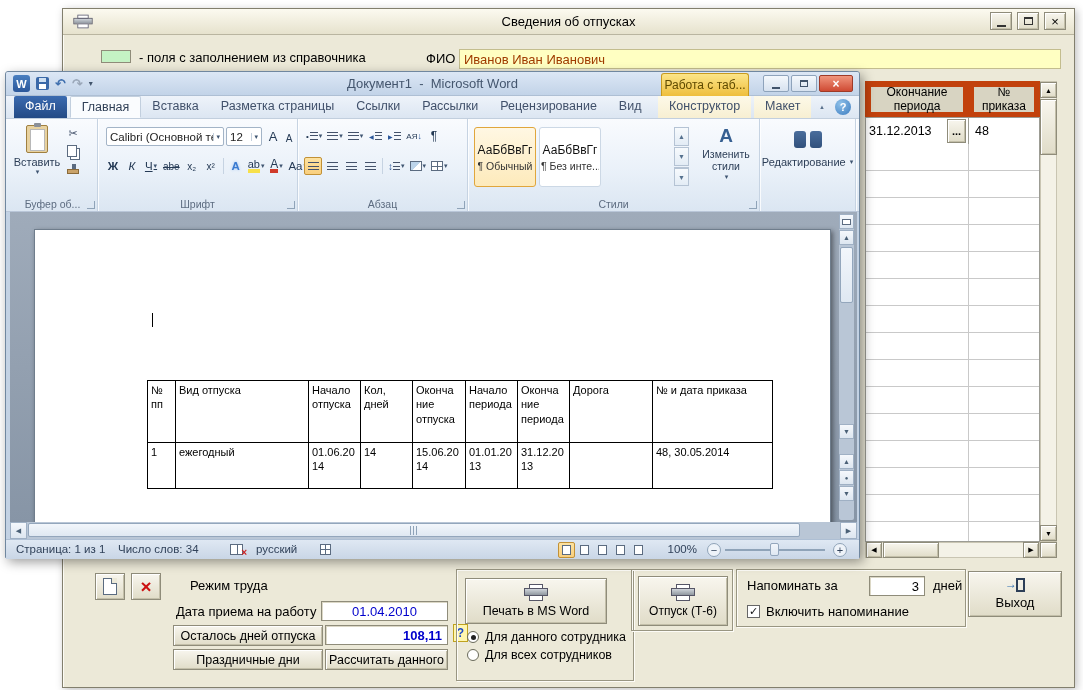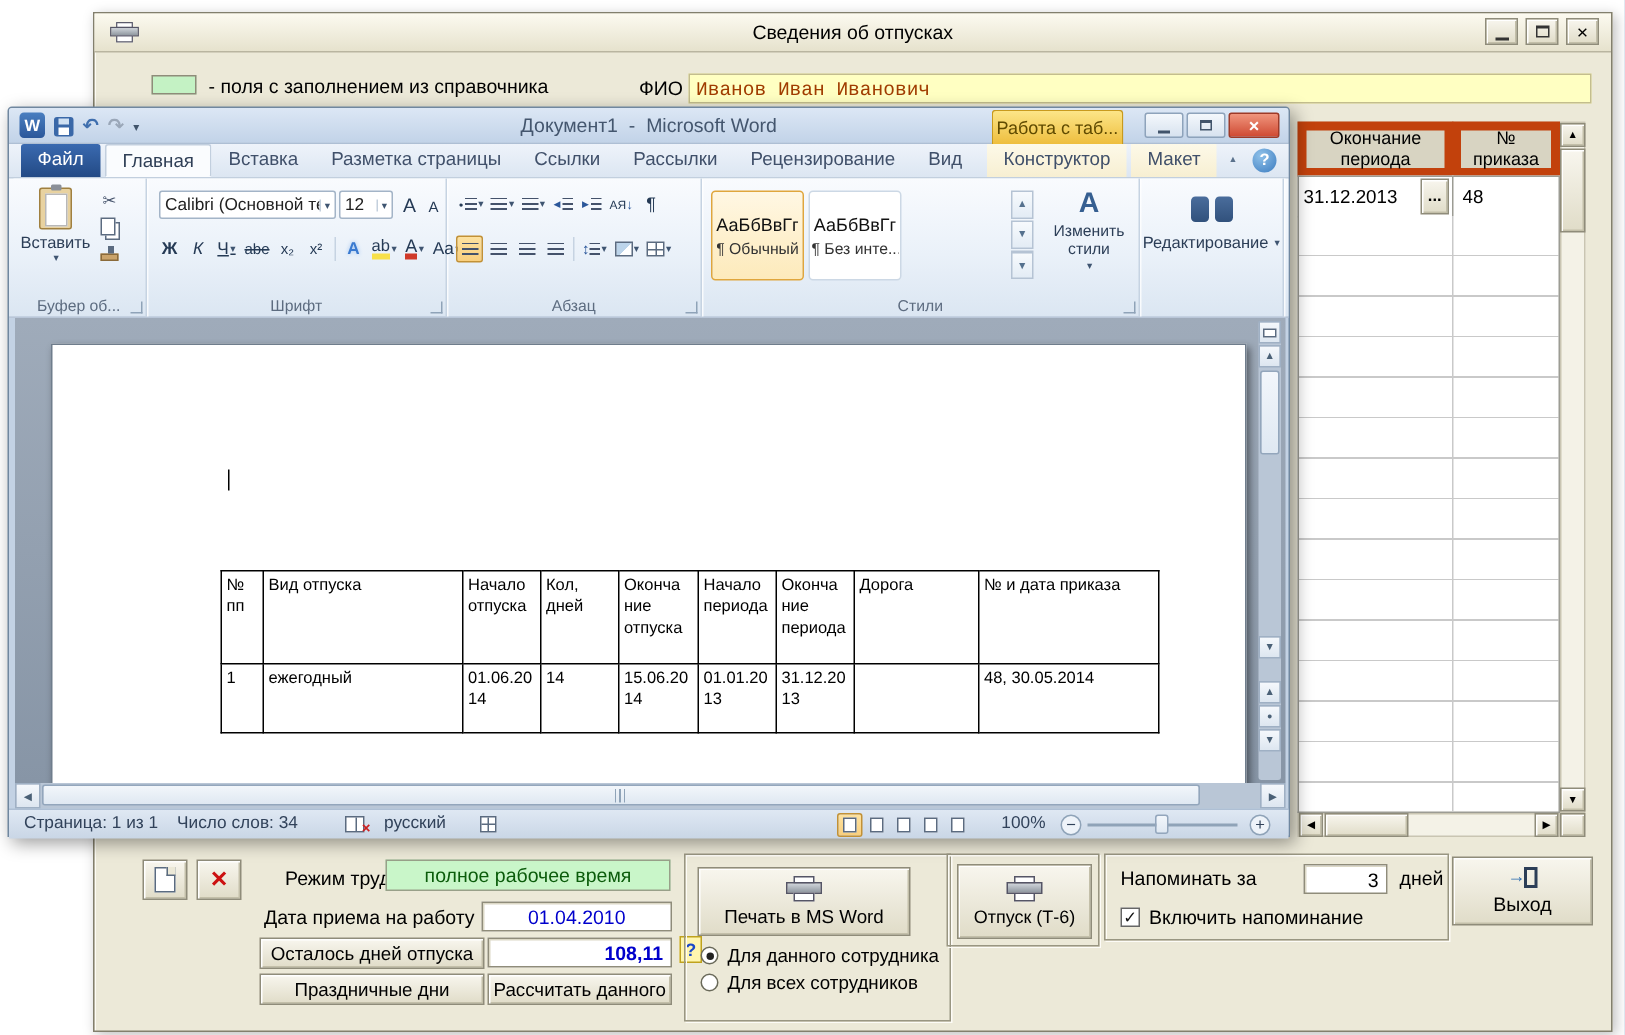--- a/index.html
+++ b/index.html
@@ -115,21 +115,21 @@
       <div class="b3 fc" style="width:22px;height:18px;font-size:13px">
           <span>×</span>
         </div>
     </div>
   </div>
 
   <span class="abs" style="left:38px;top:41px;width:30px;height:13px;background:#c4f2c4;border:1px solid #8f8c7a"></span>
   <span class="abs" style="left:76px;top:41px">- поля с заполнением из справочника</span>
 
   <span class="abs" style="left:363px;top:42px">ФИО</span>
-  <input class="abs" readonly="" style="left: 396px; top: 40px; width: 602px; height: 20px; background: rgb(255, 255, 194); border: 1px solid rgb(195, 189, 142); color: rgb(160, 60, 0); padding: 0px 4px; font-size: 13px; font-family: Liberation Mono, monospace;" value="Иванов Иван Иванович">
+  <input class="abs" readonly="" style="left: 396px; top: 40px; width: 602px; height: 20px; background: rgb(255, 255, 194); border: 1px solid rgb(195, 189, 142); color: rgb(160, 60, 0); padding: 0px 4px; font-size: 13px; font-family: Liberation Sans, sans-serif;" value="Иванов Иван Иванович">
 
   <div class="abs gh" style="left:802px;top:72px;width:104px;height:37px;padding:0 6px">Окончание периода</div>
   <div class="abs gh" style="left:905px;top:72px;width:72px;height:37px">№ приказа</div>
 
   <div class="abs cellw" style="left:802px;top:108px;width:104px;height:28px;padding-left:3px">
       <span>31.12.2013</span>
     </div>
   <div class="abs b3 fc" style="left:884px;top:110px;width:19px;height:24px;font-size:11px;font-weight:bold">
       <span>...</span>
     </div>
@@ -163,21 +163,20 @@
   <div class="abs b3" style="left:977px;top:533px;width:17px;height:16px"></div>
 
   <div class="abs b3 fc" style="left:32px;top:564px;width:30px;height:27px">
       <span class="pageic"></span>
     </div>
   <div class="abs b3 fc" style="left:68px;top:564px;width:30px;height:27px;color:#cc1111;font-size:19px;font-weight:bold">
       <span>×</span>
     </div>
 
   <span class="abs" style="left:127px;top:569px">Режим труда</span>
-  <input class="abs" readonly="" style="left: 194px; top: 564px; width: 190px; height: 21px; background: rgb(201, 246, 201); border: 1px solid rgb(152, 160, 137); text-align: center; color: rgb(11, 92, 11); font-size: 13px; font-family: inherit;" value="полное рабочее время">
 
   <span class="abs" style="left:113px;top:595px">Дата приема на работу</span>
   <input class="abs fldw" readonly="" style="left: 258px; top: 592px; width: 127px; height: 20px; text-align: center; color: rgb(0, 0, 204); font-family: inherit;" value="01.04.2010">
 
   <div class="abs b3 fc" style="left:110px;top:616px;width:150px;height:21px;font-size:12.5px">Осталось дней отпуска</div>
   <input class="abs fldw" readonly="" style="left: 262px; top: 616px; width: 123px; height: 20px; text-align: right; padding-right: 5px; color: rgb(0, 0, 204); font-weight: bold; font-family: inherit;" value="108,11">
   <span class="abs helpic" style="left:390px;top:615px">
       <span>?</span>
     </span>
 

